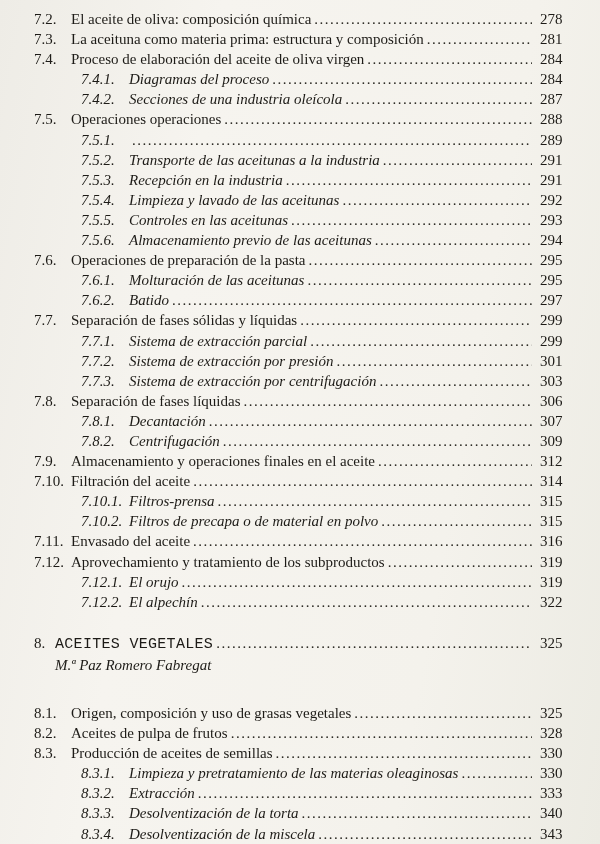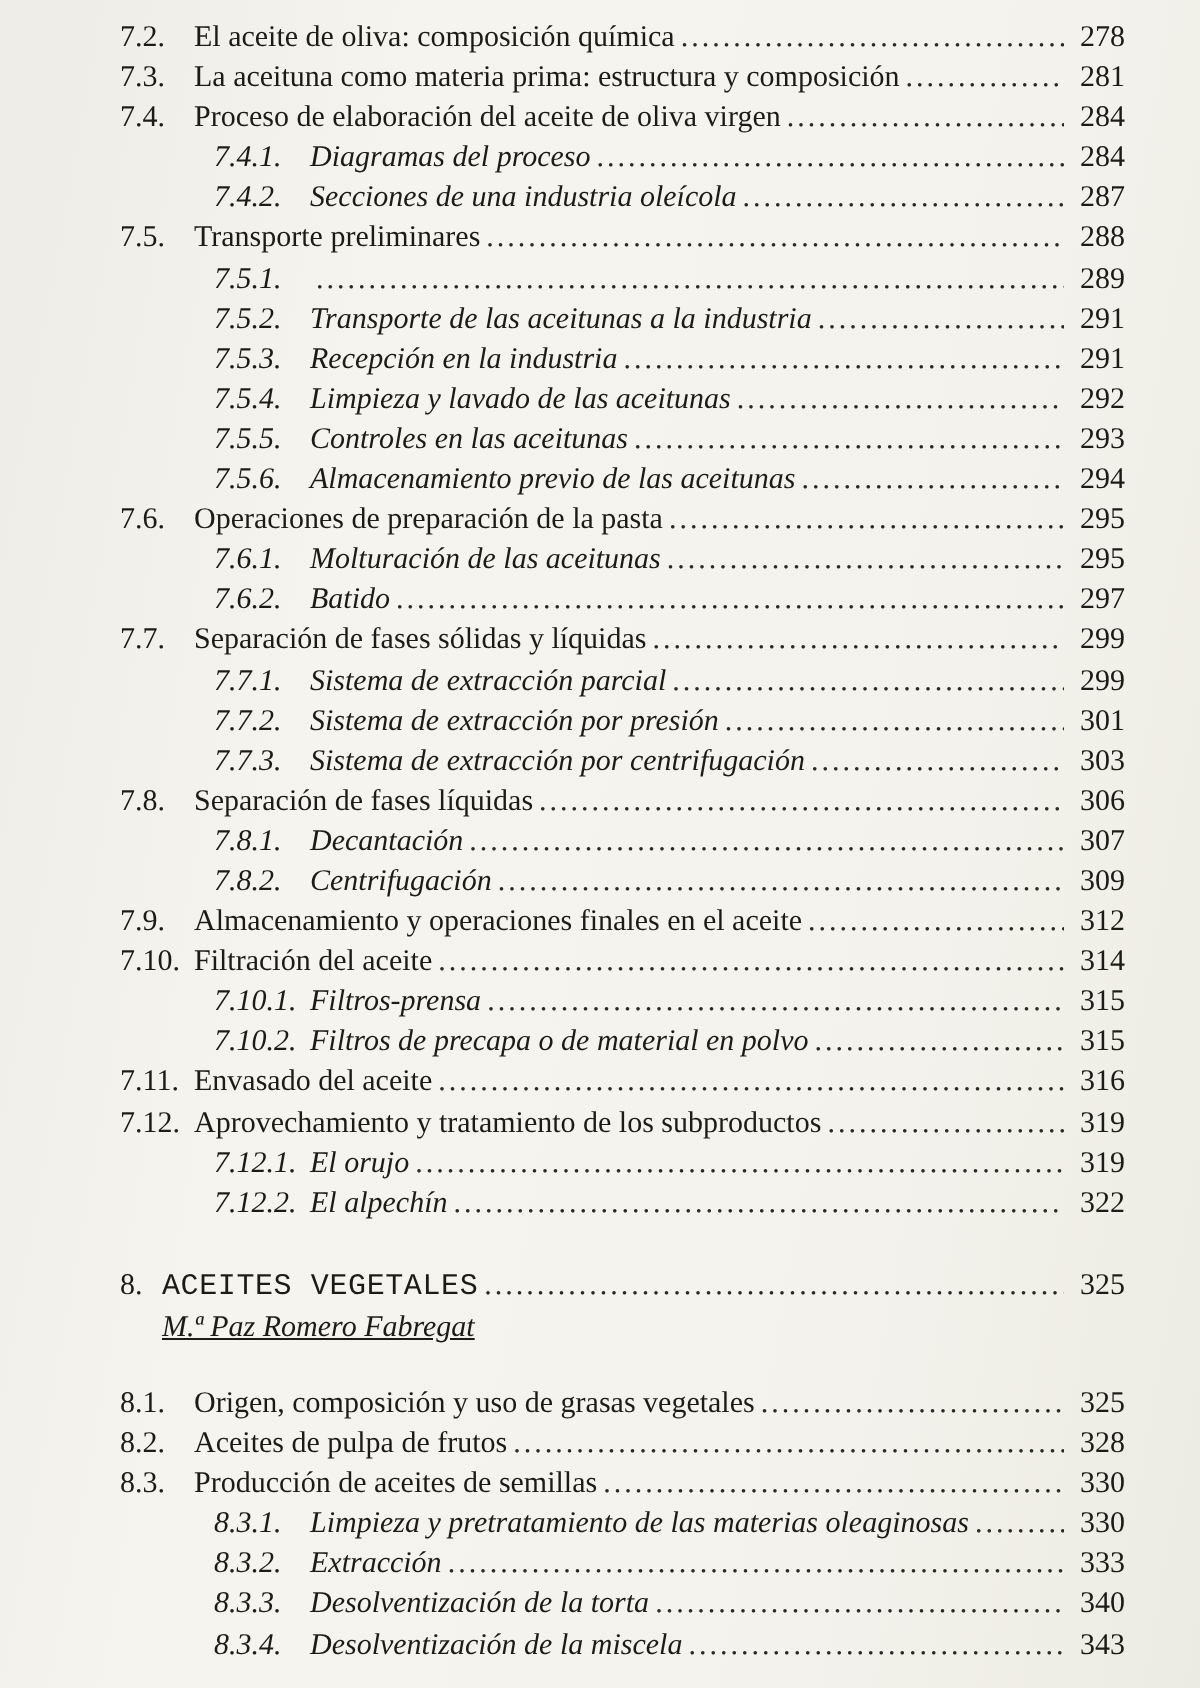--- a/index.html
+++ b/index.html
@@ -5,21 +5,21 @@
   html, body { margin: 0; padding: 0; }
   body {
     width: 600px; height: 844px; overflow: hidden;
     font-family: "Liberation Serif", "DejaVu Serif", serif;
     color: #1d1b17;
     background: #f3f1ec;
   }
   .page {
     box-sizing: border-box;
     width: 600px; height: 844px;
-    padding: 9px 26px 0 60px;
+    padding: 9px 26px 0 34px;
     background: linear-gradient(100deg, #eeece6 0%, #f6f4ef 30%, #f4f2ec 72%, #ecebe3 100%);
   }
   .row {
     display: flex;
     align-items: baseline;
     font-size: 15px;
     line-height: 20.1px;
   }
   .num { flex-shrink: 0; }
   .lv1 .num { width: 37px; }
@@ -30,21 +30,21 @@
   .dots::after {
     content: "........................................................................................................................................................................................................................";
     letter-spacing: 1.5px;
     color: #2a2822;
   }
   .pg { flex-shrink: 0; min-width: 34px; text-align: left; padding-left: 6px; }
   .it .num, .it .title { font-style: italic; }
   .chapter { margin-top: 21px; }
   .chapter .num { width: 21px; }
   .chapter .title { letter-spacing: 0.3px; font-family: Liberation Mono, monospace; }
-  .author { font-style: italic; padding-left: 21px; margin-bottom: 18px; text-decoration: underline; }
+  .author { font-style: italic; padding-left: 21px; margin-bottom: 28px; }
 </style>
 </head>
 <body style="color: rgb(29, 27, 23);">
 
 <div class="page">
   <div id="toc">
       <div class="row entry lv1">
     <span class="num">7.2.</span>
     <span class="title">El aceite de oliva: composición química</span>
     <span class="dots"></span>
@@ -69,21 +69,21 @@
     <span class="pg">284</span>
   </div>
       <div class="row entry lv2 it">
     <span class="num">7.4.2.</span>
     <span class="title">Secciones de una industria oleícola</span>
     <span class="dots"></span>
     <span class="pg">287</span>
   </div>
       <div class="row entry lv1">
     <span class="num">7.5.</span>
-    <span class="title">Transporte preliminares</span>
+    <span class="title">Operaciones operaciones</span>
     <span class="dots"></span>
     <span class="pg">288</span>
   </div>
       <div class="row entry lv2 it">
     <span class="num">7.5.1.</span>
     <span class="dots"></span>
     <span class="pg">289</span>
   </div>
       <div class="row entry lv2 it">
     <span class="num">7.5.2.</span>

